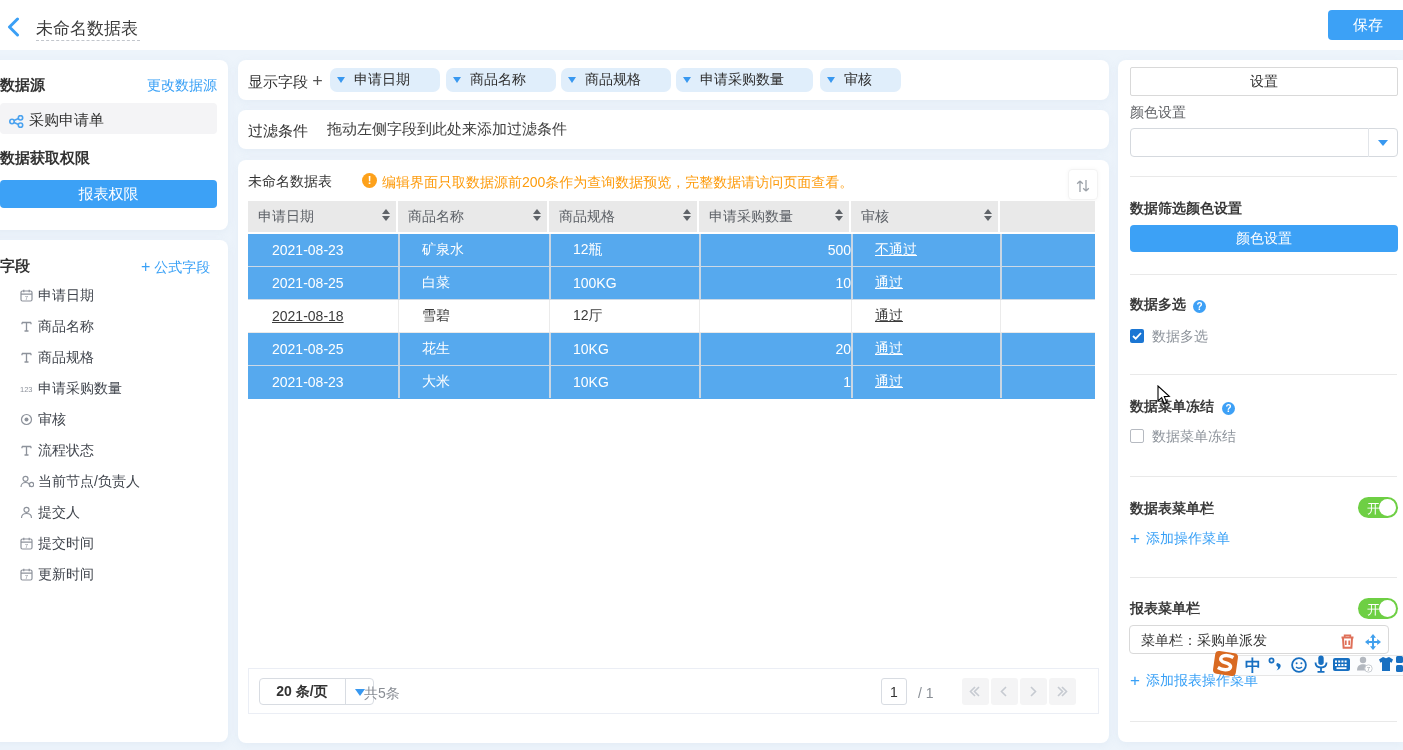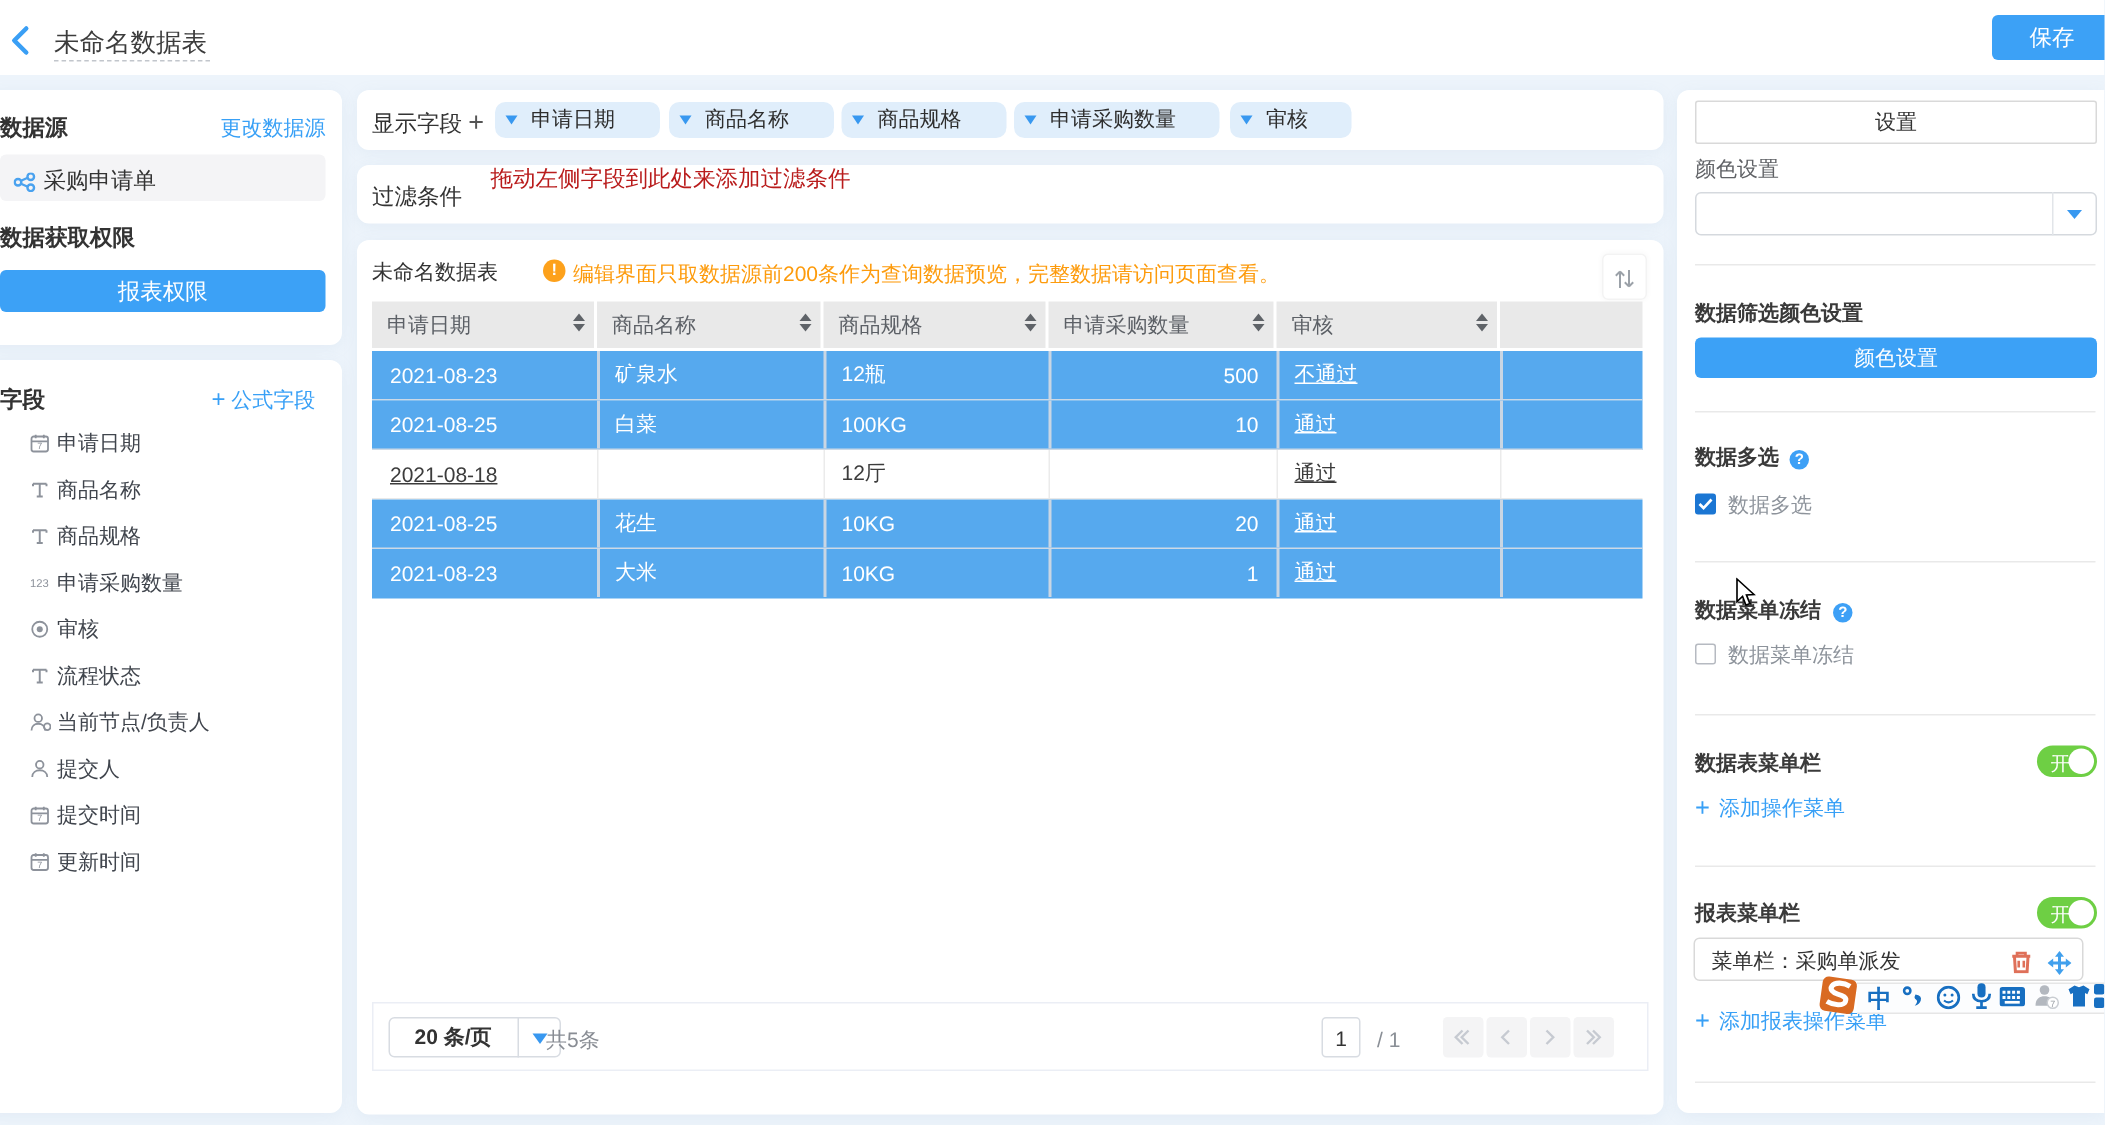--- a/index.html
+++ b/index.html
@@ -17,21 +17,21 @@
 #save { position:absolute; left:1328px; top:10px; width:80px; height:30px; font-size:15px; }
 
 .chip { position:absolute; top:67.5px; height:24px; background:#e0eefb; border-radius:7px; display:flex; align-items:center; font-size:14px; color:#2e2e2e; }
 .chip .tri { width:0; height:0; border-left:4.5px solid transparent; border-right:4.5px solid transparent; border-top:6.5px solid #3898f0; margin:0 9px 0 7px; }
 
 .th { position:absolute; top:0; height:31px; background:#e9e9e9; color:#5c6066; display:flex; align-items:center; padding-left:10px; font-size:14px; }
 .caret { position:absolute; top:8px; width:9px; }
 .caret i { display:block; width:0; height:0; border-left:4.5px solid transparent; border-right:4.5px solid transparent; }
 .caret .up { border-bottom:5.5px solid #5f6368; margin-bottom:2px; }
 .caret .dn { border-top:5.5px solid #5f6368; }
-.cell { position:absolute; height:30px; display:flex; align-items:center; padding:0 12px; font-size:14px; }
+.cell { position:absolute; height:30px; display:flex; align-items:center; padding:0 12px; font-size:14px;margin-left:12px; }
 .divider { position:absolute; left:1130px; width:267px; border-top:1px solid #e9e9e9; }
 .rlabel { position:absolute; left:1130px; font-size:14px; font-weight:bold; color:#3a3a3a; }
 .qm { position:absolute; width:13px; height:13px; border-radius:50%; background:#3da0f6; color:#fff; font-size:10px; font-weight:bold; text-align:center; line-height:13px; }
 .toggle { position:absolute; left:1358px; width:40px; height:21px; background:#6ecf44; border-radius:11px; }
 .toggle span { position:absolute; left:9px; top:3px; color:#fff; font-size:13px; }
 .toggle i { position:absolute; right:2px; top:2px; width:17px; height:17px; background:#fff; border-radius:50%; }
 .addlink { position:absolute; left:1130px; color:#38a0f6; font-size:14px; }
 .addlink .plus { font-size:17px; margin-right:6px; vertical-align:-1px; }
 </style>
 </head>
@@ -135,21 +135,21 @@
 <div class="card" style="left:238px; top:60px; width:871px; height:40px;"></div>
 <div class="abs" style="left:248px;top:71px;font-size:15px;">显示字段 <span style="font-size:18px;color:#555;font-weight:400;">+</span></div>
 <div class="chip" style="left:330px;width:110px;"><i class="tri"></i>申请日期</div>
 <div class="chip" style="left:446px;width:110px;"><i class="tri"></i>商品名称</div>
 <div class="chip" style="left:561px;width:110px;"><i class="tri"></i>商品规格</div>
 <div class="chip" style="left:676px;width:137px;"><i class="tri"></i>申请采购数量</div>
 <div class="chip" style="left:820px;width:81px;"><i class="tri"></i>审核</div>
 
 <div class="card" style="left:238px; top:110px; width:871px; height:39px;"></div>
 <div class="abs" style="left:248px;top:122px;font-size:15px;">过滤条件</div>
-<div class="abs" style="left:327px;top:110px;font-size:15px;color:#b91c1c;">拖动左侧字段到此处来添加过滤条件</div>
+<div class="abs" style="left:327px;top:120px;font-size:15px;color:#404040;">拖动左侧字段到此处来添加过滤条件</div>
 
 <div class="card" style="left:238px; top:160px; width:871px; height:583px;"></div>
 <div class="abs" style="left:248px;top:173px;font-size:14px;">未命名数据表</div>
 <div class="abs" style="left:362px;top:173px;width:15px;height:15px;border-radius:50%;background:#fda11b;color:#fff;text-align:center;line-height:15px;font-size:11px;font-weight:bold;">!</div>
 <div class="abs" style="left:382px;top:174px;font-size:14px;color:#fd9b0c;">编辑界面只取数据源前200条作为查询数据预览，完整数据请访问页面查看。</div>
 <div class="abs" style="left:1068px;top:169px;width:30px;height:31px;border:1px solid #f3f3f3;border-radius:4px;box-shadow:0 0 4px rgba(0,0,0,0.04);"></div>
 <svg class="abs" style="left:1076px;top:179px;" width="14" height="14" viewBox="0 0 14 14">
     <g stroke="#9ba1a8" stroke-width="1.3" fill="none">
       <path d="M4 13 V2 M4 2 L1.2 4.8 M4 2 L6.8 4.8"></path>
       <path d="M10 1 V12 M10 12 L7.2 9.2 M10 12 L12.8 9.2"></path>
@@ -208,20 +208,21 @@
     <div class="cell" style="left:603px;top:66px;width:149px;height:32px;color:#fff;background:transparent;">
       <span style="text-decoration:underline;">通过</span>
     </div>
     <div class="abs" style="left:0;top:99px;width:846.5px;height:33px;background:#fff;border-bottom:1px solid #e9e9e9;box-sizing:border-box;"></div>
     <div class="abs" style="left:150px;top:99px;width:1px;height:32px;background:#ebebeb;"></div>
     <div class="abs" style="left:301px;top:99px;width:1px;height:32px;background:#ebebeb;"></div>
     <div class="abs" style="left:451px;top:99px;width:1px;height:32px;background:#ebebeb;"></div>
     <div class="abs" style="left:603px;top:99px;width:1px;height:32px;background:#ebebeb;"></div>
     <div class="abs" style="left:752px;top:99px;width:1px;height:32px;background:#ebebeb;"></div>
     <div class="cell" style="left:0px;top:99px;width:150px;height:32px;color:#3c3c3c;text-decoration:underline;">2021-08-18</div>
+    <div class="cell" style="left:150px;top:99px;width:151px;height:32px;color:#3c3c3c;">雪碧</div>
     <div class="cell" style="left:301px;top:99px;width:150px;height:32px;color:#3c3c3c;text-align:right;">12厅</div>
     <div class="cell" style="left:603px;top:99px;width:149px;height:32px;color:#3c3c3c;">
       <span style="text-decoration:underline;">通过</span>
     </div>
     <div class="abs" style="left:0;top:132px;width:846.5px;height:33px;background:#56a9ee;border-bottom:1.5px solid #ccd9e6;box-sizing:border-box;"></div>
     <div class="abs" style="left:150px;top:132px;width:1.5px;height:31.5px;background:#c9d6e3;"></div>
     <div class="abs" style="left:301px;top:132px;width:1.5px;height:31.5px;background:#c9d6e3;"></div>
     <div class="abs" style="left:451px;top:132px;width:1.5px;height:31.5px;background:#c9d6e3;"></div>
     <div class="abs" style="left:603px;top:132px;width:1.5px;height:31.5px;background:#c9d6e3;"></div>
     <div class="abs" style="left:752px;top:132px;width:1.5px;height:31.5px;background:#c9d6e3;"></div>

